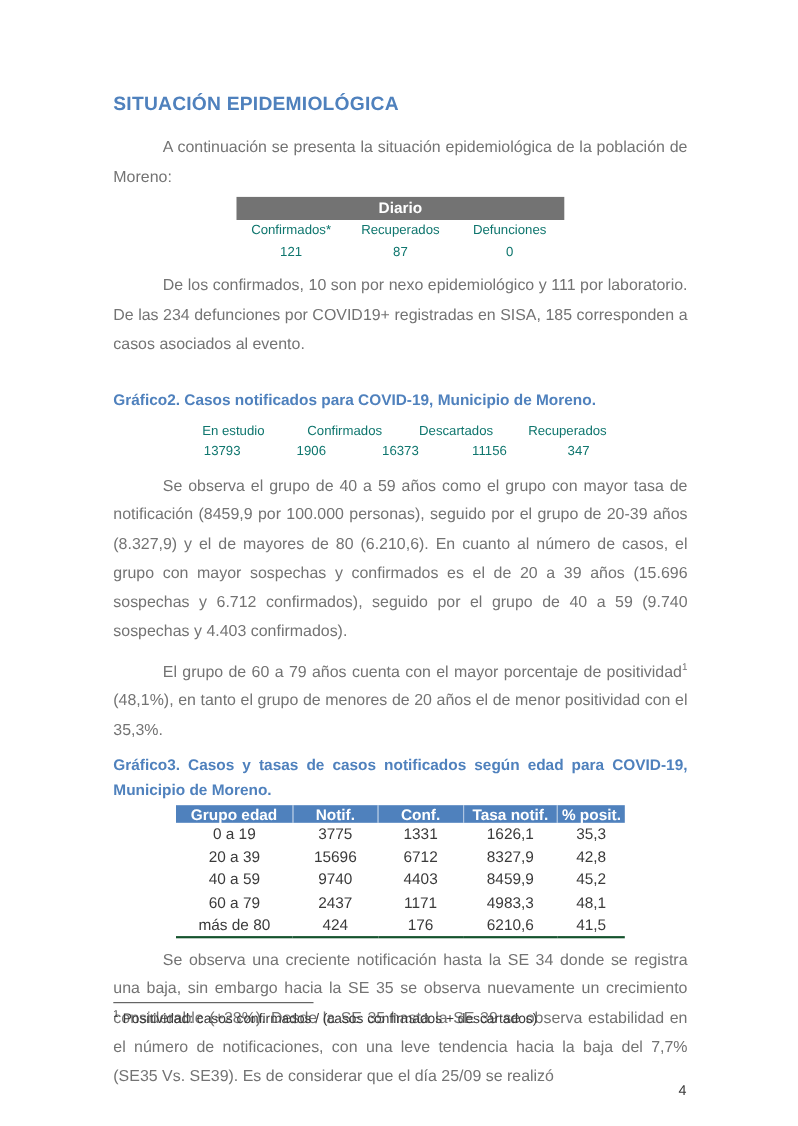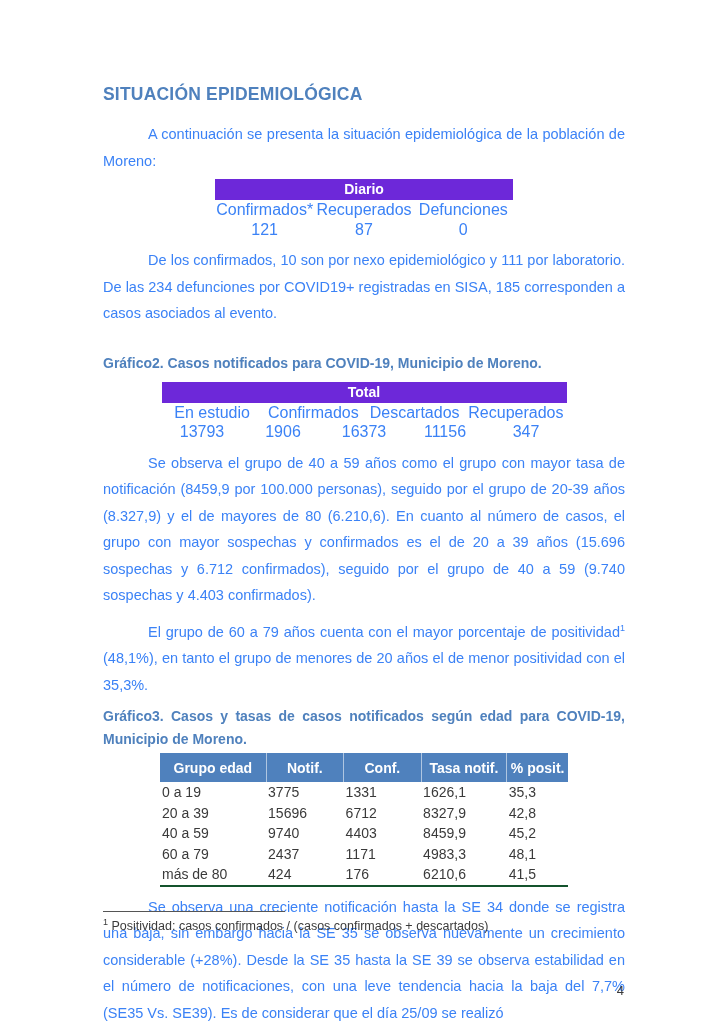--- a/index.html
+++ b/index.html
@@ -20,61 +20,61 @@
     color:#4f81bd; letter-spacing:0.2px;
   }
   h2.section-heading {
     margin:0 0 9px 0;
     font-size:14.5px; font-weight:bold;
     color:#4f81bd;
   }
   p.body {
     margin:0 0 6px 0;
     font-size:14.5px; line-height:26.5px;
-    text-align:justify; color:#3b82f6;
+    text-align:justify; color:#737373;
   }
   p.body.indent { text-indent:45px; }
   p.caption {
     margin:0 0 9px 0;
     font-size:14px; font-weight:bold;
     color:#4f81bd; line-height:23px;
     text-align:justify;
   }
   sup.fn-ref { font-size:9px; vertical-align:super; line-height:0; }
 
   
   .stat-table { margin:0 auto; }
   .stat-table .banner {
-    background:#6d28d9; color:#ffffff;
+    background:#737373; color:#ffffff;
     font-size:14px; font-weight:bold;
     text-align:center; height:21px; line-height:21px;
   }
   .stat-table .row { display:flex; }
   .stat-table .cell {
     flex:1; text-align:center;
-    font-size:16px; line-height:19.5px; color:#3b82f6;
+    font-size:12px; line-height:19.5px; color:#0f766e;
   }
   .t1 { width:298px; margin-bottom:8px; }
   .t2 { width:405px; margin-bottom:8px; }
 
   
   table.data-table {
     width:408px; margin:2px auto 7px auto;
     border-collapse:collapse;
     font-size:14px;
   }
   table.data-table th {
     background:#4f81bd; color:#ffffff;
     font-weight:bold; text-align:center;
-    height:29px; padding:0 0;
+    height:16px; padding:0 0;
     border-left:1px solid rgba(255,255,255,0.55);
   }
   table.data-table th:first-child { border-left:none; }
   table.data-table td {
-    height:20.5px; padding:0 2px;
+    text-align:center; height:20.5px; padding:0 2px;
     color:#3a3a3a;
   }
   table.data-table tbody tr:last-child td { border-bottom:2px solid #14532d; }
 
   .footnote {
     position:absolute; left:103px; top:911px; width:522px;
     font-size:12.5px; color:#3a3a3a;
   }
   .footnote .fn-rule {
     width:182px; height:0;
@@ -110,21 +110,20 @@
         <div class="cell">87</div>
         <div class="cell">0</div>
       </div>
     </div>
 
     <p class="body indent" style="margin-bottom:25px;">De los confirmados, 10 son por nexo epidemiológico y 111 por laboratorio. De las 234 defunciones por COVID19+ registradas en SISA, 185 corresponden a casos asociados al evento.</p>
 
     <p class="caption" style="margin-bottom:7px;">Gráfico2. Casos notificados para COVID-19, Municipio de Moreno.</p>
 
     <div class="stat-table t2">
-      <div class="banner">Total</div>
       <div class="row">
         <div class="cell">En estudio</div>
         <div class="cell">Confirmados</div>
         <div class="cell">Descartados</div>
         <div class="cell">Recuperados</div>
       </div>
       <div class="row">
         <div class="cell">13793</div>
         <div class="cell">1906</div>
         <div class="cell">16373</div>

